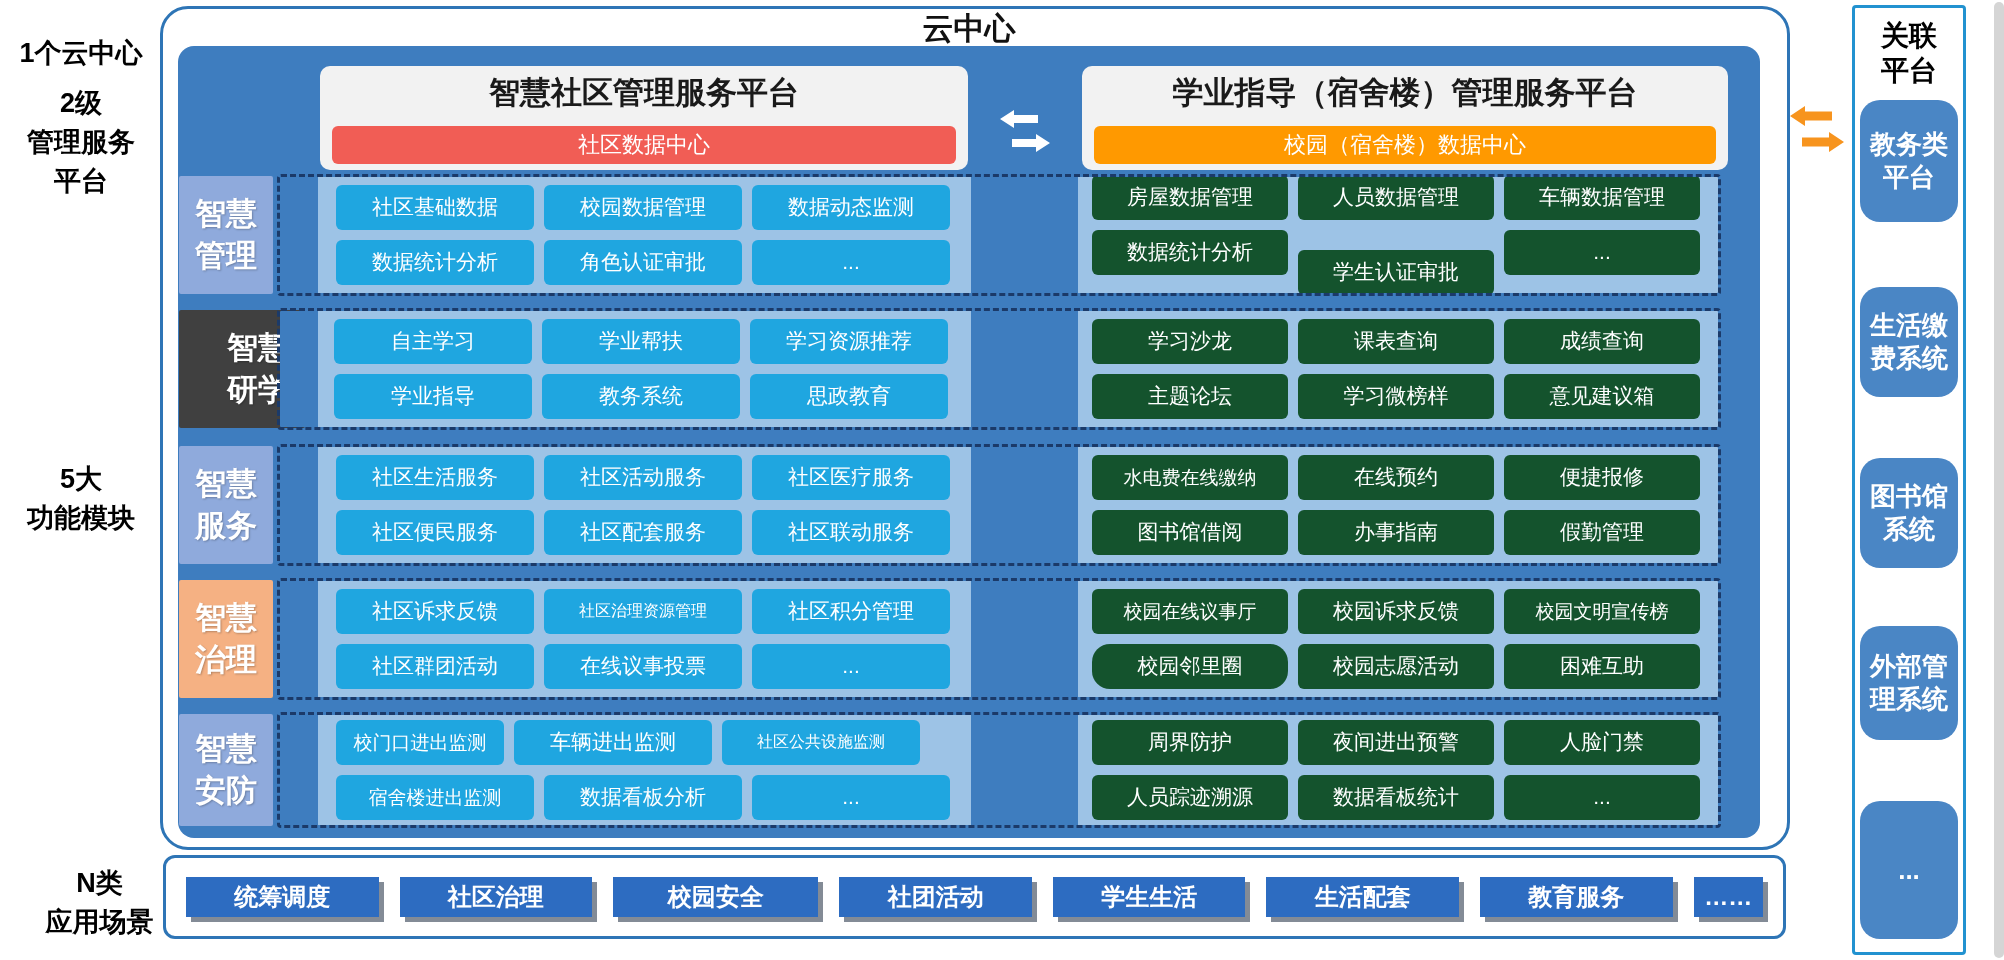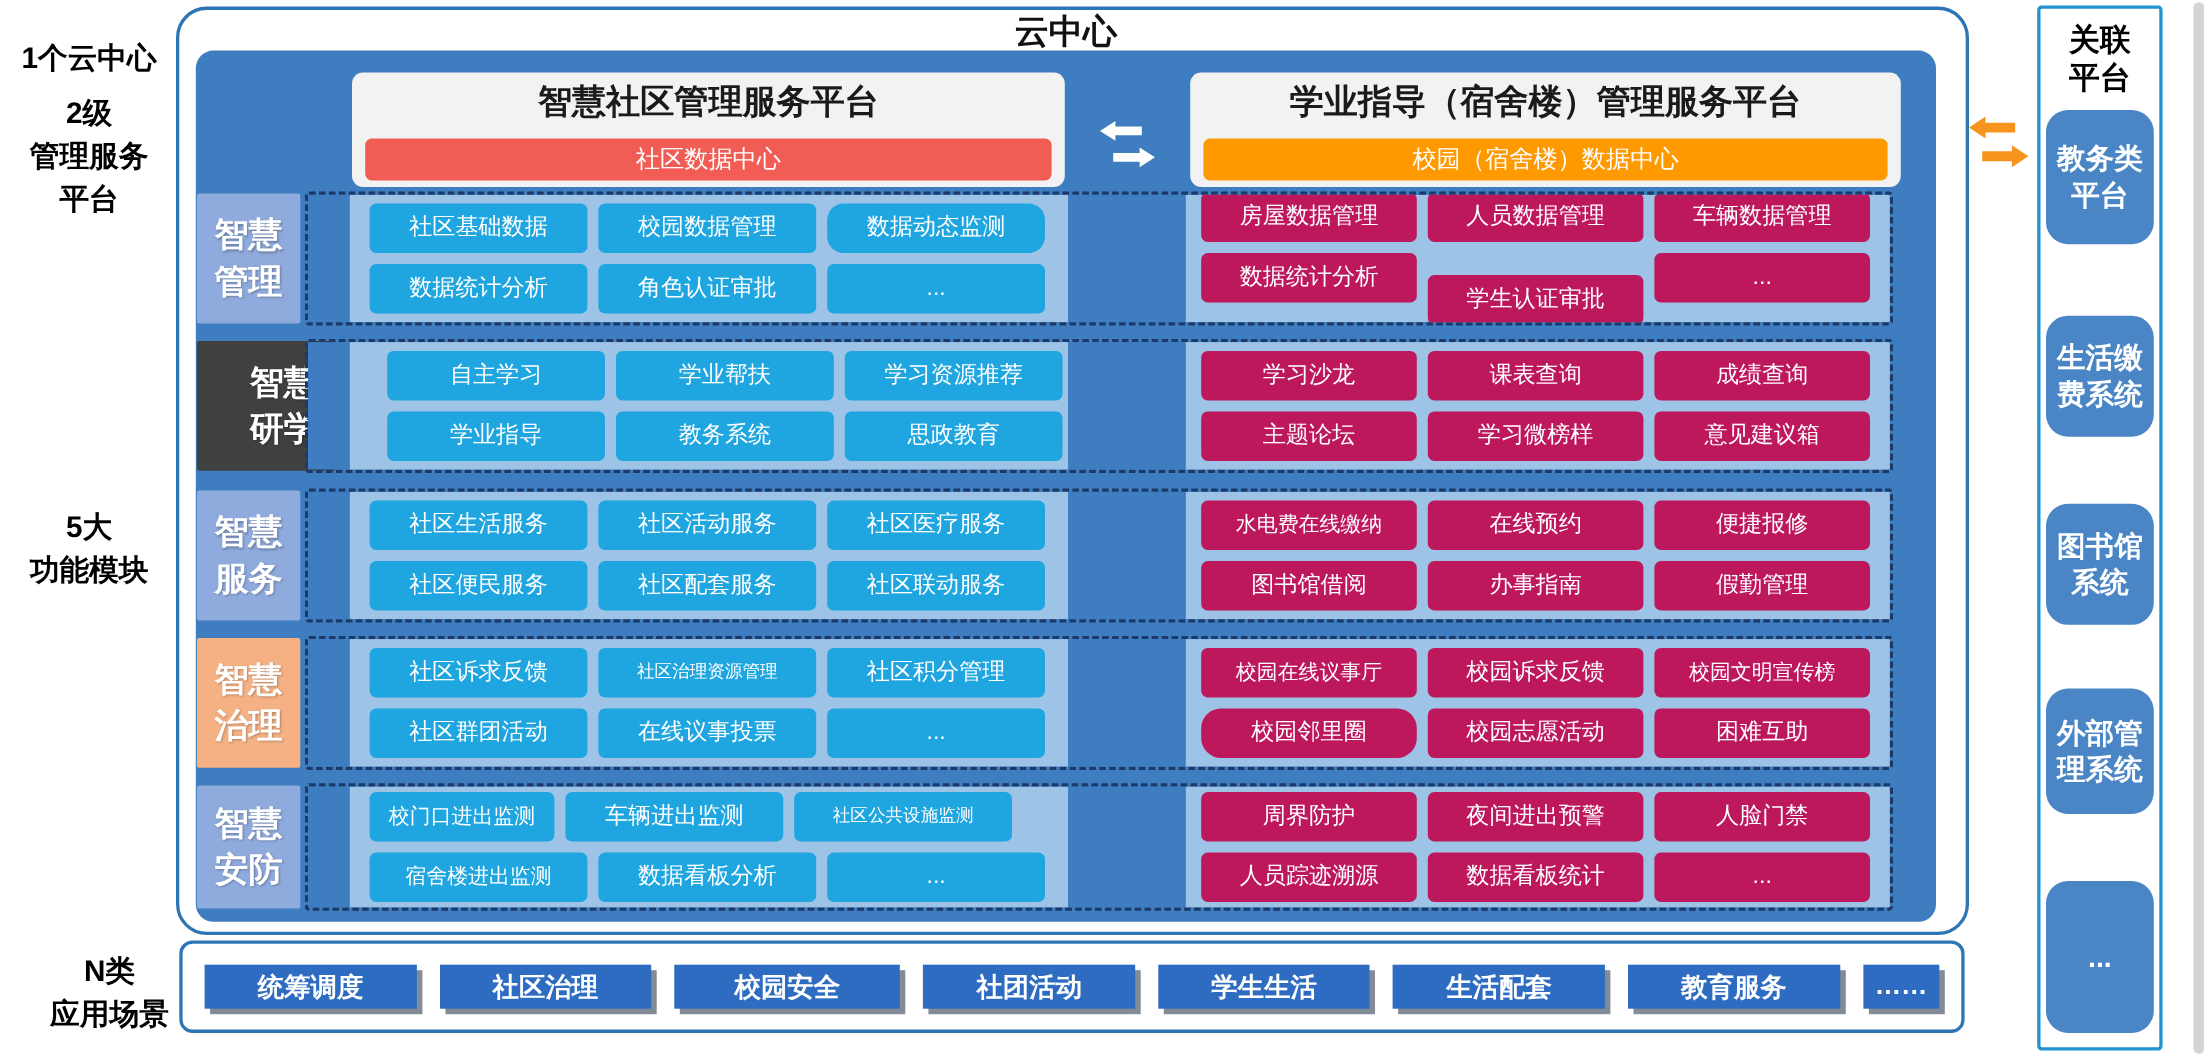--- a/index.html
+++ b/index.html
@@ -38,21 +38,21 @@
               border-radius:4px;box-sizing:border-box;overflow:hidden;}
   .seg{position:absolute;top:0;height:100%;}
   .seg-dark{background:#3E7DBF;}
   .seg-light{background:#9DC3E6;}
   .cellwrap{position:absolute;top:0;height:100%;display:flex;flex-direction:column;
             justify-content:center;gap:10px;}
   .cellrow{display:flex;gap:10px;justify-content:flex-start;}
   .cell{height:45px;border-radius:6px;color:#fff;display:flex;align-items:center;
         justify-content:center;text-align:center;line-height:1.05;}
   .cell-community{background:#1FA6E0;}
-  .cell-campus{background:#be185d;}
+  .cell-campus{background:#14532d;}
 
   
   #scene-box{position:absolute;left:163px;top:855px;width:1623px;height:84px;
              border:3px solid #2E75B6;border-radius:12px;background:#fff;box-sizing:border-box;
              display:flex;align-items:center;justify-content:flex-start;
              padding:0 20px;gap:21px;}
   .scene-btn{height:40px;background:#2D6CC1;color:#fff;font-weight:bold;font-size:24px;
              display:flex;align-items:center;justify-content:center;
              box-shadow:5px 5px 0 0 rgba(90,100,115,.75);}
 
@@ -131,21 +131,21 @@
         </div>
         <div class="row-dashed" style="top: 174px; height: 122px;">
           <div class="seg seg-dark" style="left: 0px; width: 38px;"></div>
           <div class="seg seg-light" style="left: 38px; width: 653px;"></div>
           <div class="seg seg-dark" style="left: 691px; width: 107px;"></div>
           <div class="seg seg-light" style="left: 798px; width: 646px;"></div>
           <div class="cellwrap" style="left: 56px;">
             <div class="cellrow">
               <div class="cell cell-community" style="width: 198px; font-size: 21px;">社区基础数据</div>
               <div class="cell cell-community" style="width: 198px; font-size: 21px;">校园数据管理</div>
-              <div class="cell cell-community" style="width: 198px; font-size: 21px; border-radius: 15px;">数据动态监测</div>
+              <div class="cell cell-community" style="width: 198px; font-size: 21px;">数据动态监测</div>
             </div>
             <div class="cellrow">
               <div class="cell cell-community" style="width: 198px; font-size: 21px;">数据统计分析</div>
               <div class="cell cell-community" style="width: 198px; font-size: 21px;">角色认证审批</div>
               <div class="cell cell-community" style="width: 198px; font-size: 21px;">...</div>
             </div>
           </div>
           <div class="cellwrap" style="left: 812px;">
             <div class="cellrow">
               <div class="cell cell-campus" style="width: 196px; font-size: 21px;">房屋数据管理</div>
@@ -162,21 +162,21 @@
       </div>
       <div class="mod-row">
         <div class="row-label" style="top: 310px; height: 118px; background: #404040; padding-left: 32px;">
           <span>智慧研学</span>
         </div>
         <div class="row-dashed" style="top: 308px; height: 122px;">
           <div class="seg seg-dark" style="left: 0px; width: 38px;"></div>
           <div class="seg seg-light" style="left: 38px; width: 653px;"></div>
           <div class="seg seg-dark" style="left: 691px; width: 107px;"></div>
           <div class="seg seg-light" style="left: 798px; width: 646px;"></div>
-          <div class="cellwrap" style="left: 72px;">
+          <div class="cellwrap" style="left: 54px;">
             <div class="cellrow">
               <div class="cell cell-community" style="width: 198px; font-size: 21px;">自主学习</div>
               <div class="cell cell-community" style="width: 198px; font-size: 21px;">学业帮扶</div>
               <div class="cell cell-community" style="width: 198px; font-size: 21px;">学习资源推荐</div>
             </div>
             <div class="cellrow">
               <div class="cell cell-community" style="width: 198px; font-size: 21px;">学业指导</div>
               <div class="cell cell-community" style="width: 198px; font-size: 21px;">教务系统</div>
               <div class="cell cell-community" style="width: 198px; font-size: 21px;">思政教育</div>
             </div>

